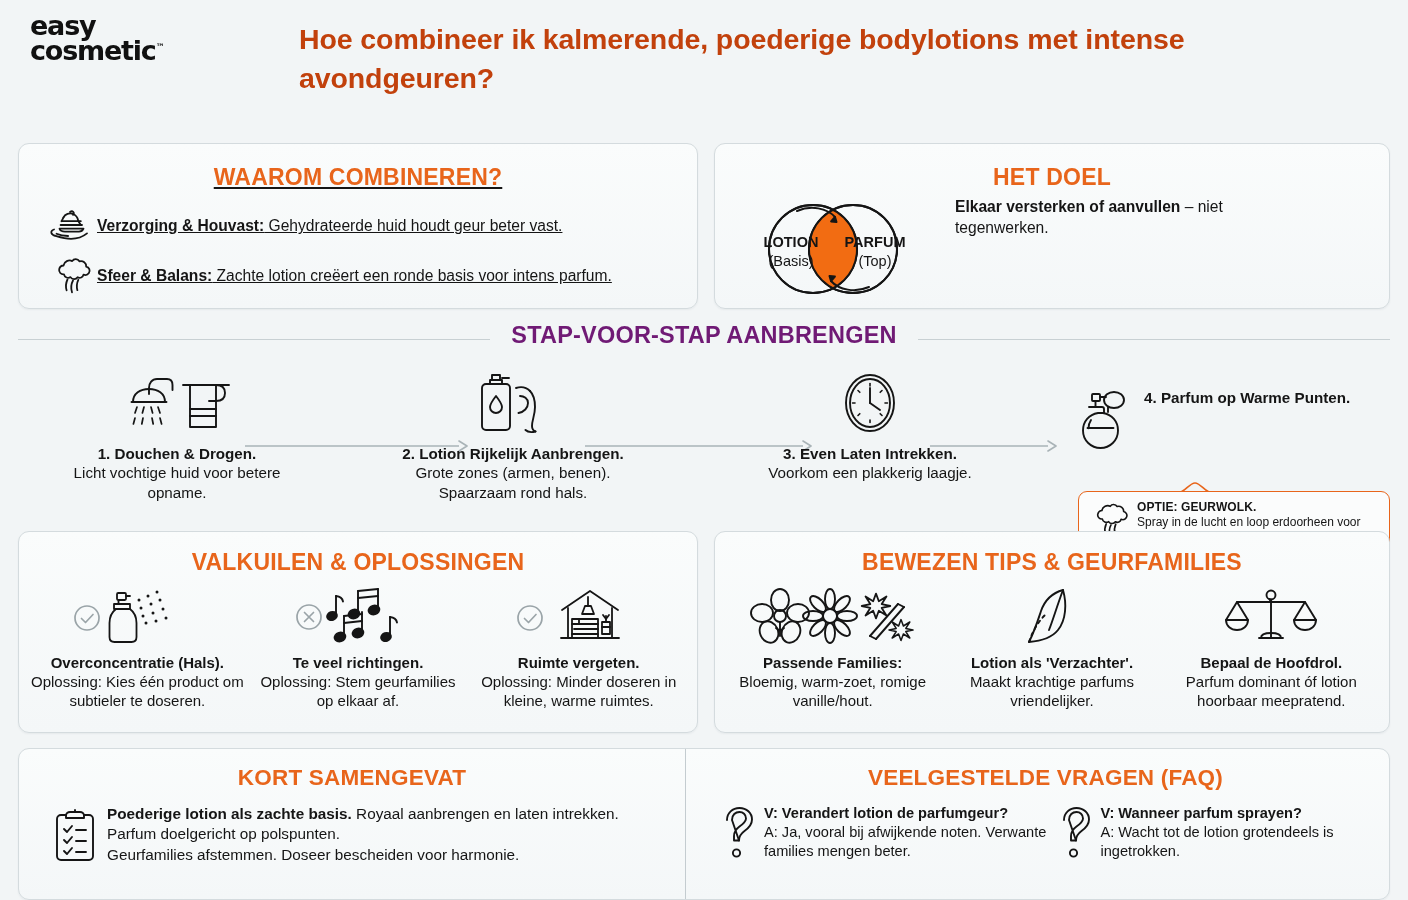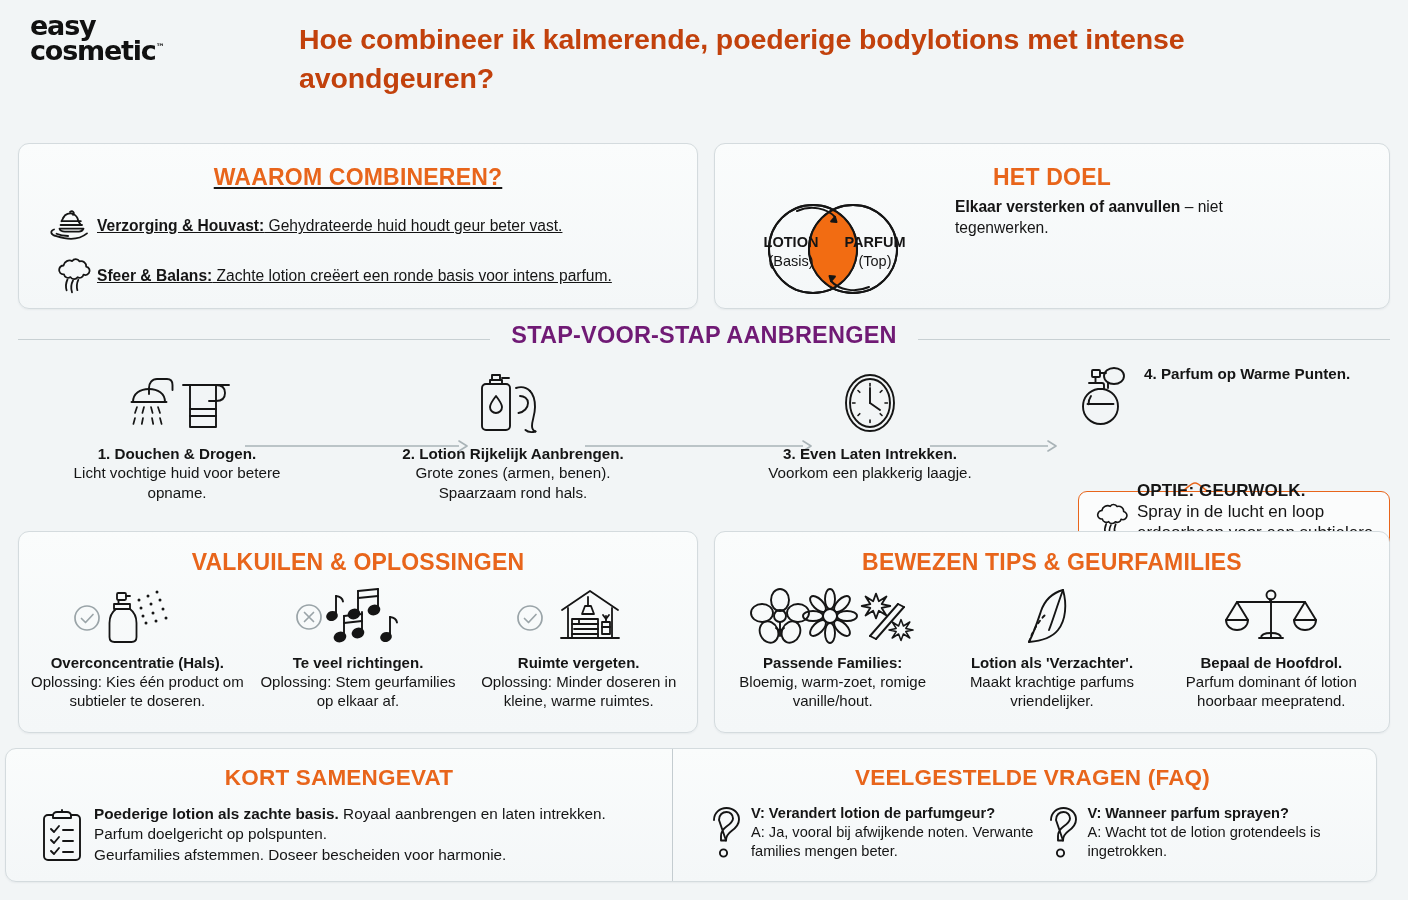--- a/index.html
+++ b/index.html
@@ -78,48 +78,48 @@
 
   #step1 { left: 62px;  top: 10px; width: 230px; }
   #step2 { left: 393px; top: 10px; width: 240px; }
   #step3 { left: 752px; top: 10px; width: 236px; }
 
   .arrow { position: absolute; top: 78px; height: 12px; }
   #arrow1 { left: 245px; width: 228px; }
   #arrow2 { left: 585px; width: 232px; }
   #arrow3 { left: 930px; width: 132px; }
 
-  #step4 { position: absolute; left: 1078px; top: 2px; width: 312px; text-align: left; display: flex; }
+  #step4 { position: absolute; left: 1078px; top: 26px; width: 312px; text-align: left; display: flex; }
   #step4 .s4-ico { flex: 0 0 62px; padding-top: 2px; }
   #step4 .s4-txt { font-size: 15.2px; line-height: 1.27; padding-left: 4px; }
   #step4 .s4-txt b { font-weight: 700; }
 
   .optbox {
     position: absolute; left: 1078px; top: 129px; width: 312px; height: 62px;
     border: 1.5px solid #e8651b; border-radius: 9px; background: #fbfcfc;
     display: flex; align-items: center; padding: 4px 8px 4px 6px;
   }
   .optbox .opt-ico { flex: 0 0 52px; display:flex; justify-content:center; }
-  .opt-txt { font-size: 17px; line-height: 1.25; }
+  .opt-txt { font-size: 12px; line-height: 1.25; }
   .opt-txt .opt-head { font-weight: 700; letter-spacing: .1px; }
   .opt-notch { position: absolute; left: 1175px; top: 120px; }
 
   
   #card-pit  { left: 18px;  top: 531px; width: 680px; height: 202px; }
   #card-tips { left: 714px; top: 531px; width: 676px; height: 202px; }
   #card-pit .card-title, #card-tips .card-title { margin-top: 17px; }
 
   .tri { display: flex; margin-top: 12px; padding: 0 8px; }
   .tri-col { flex: 1; text-align: center; padding: 0 4px; }
   .tri-ico { height: 56px; display: flex; align-items: center; justify-content: center; }
   .tri-txt { margin-top: 9px; font-size: 15px; line-height: 1.27; }
   .tri-txt b { font-weight: 700; }
 
   
-  #card-bottom { left: 5px; top: 748px; width: 1372px; height: 134px; }
+  #card-bottom { left: 18px; top: 748px; width: 1372px; height: 152px; }
   .bottom-grid { display: flex; height: 100%; }
   .bcol { position: relative; }
   .bcol-left { width: 666px; }
   .bcol-right { flex: 1; border-left: 1px solid #c4ccd0; padding-left: 16px; }
   .bottom-grid .card-title { margin-top: 16px; font-size: 22.5px; }
 
   .sum-row { display: flex; margin: 13px 0 0 26px; }
   .sum-ico { flex: 0 0 62px; display:flex; justify-content:center; padding-top:2px; }
   .sum-txt { font-size: 15.3px; line-height: 1.33; }
   .sum-txt b { font-weight: 700; }

